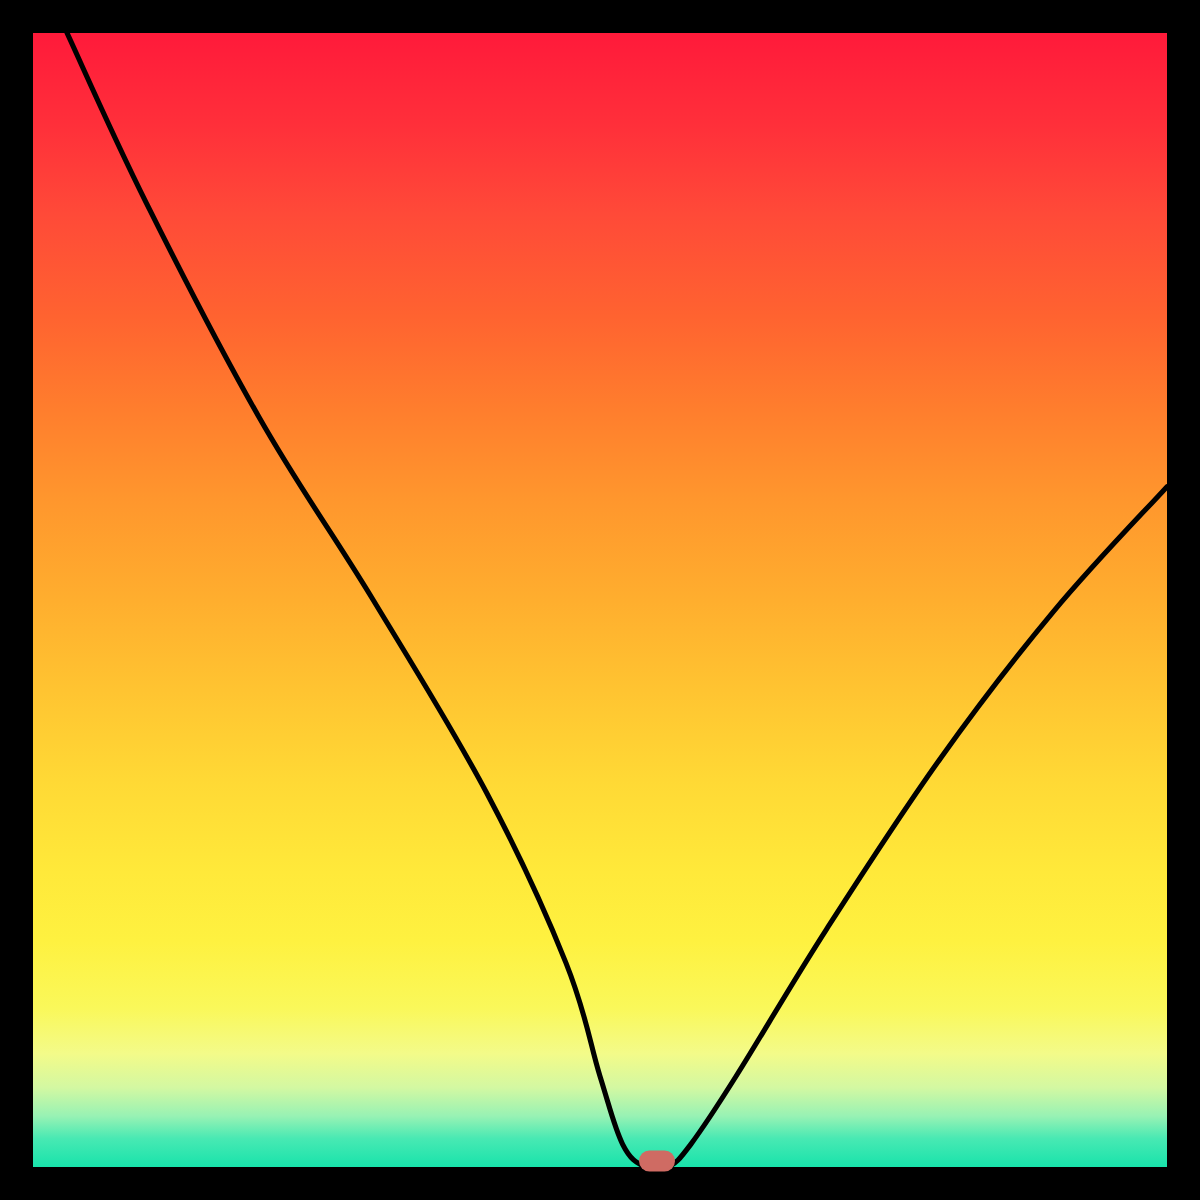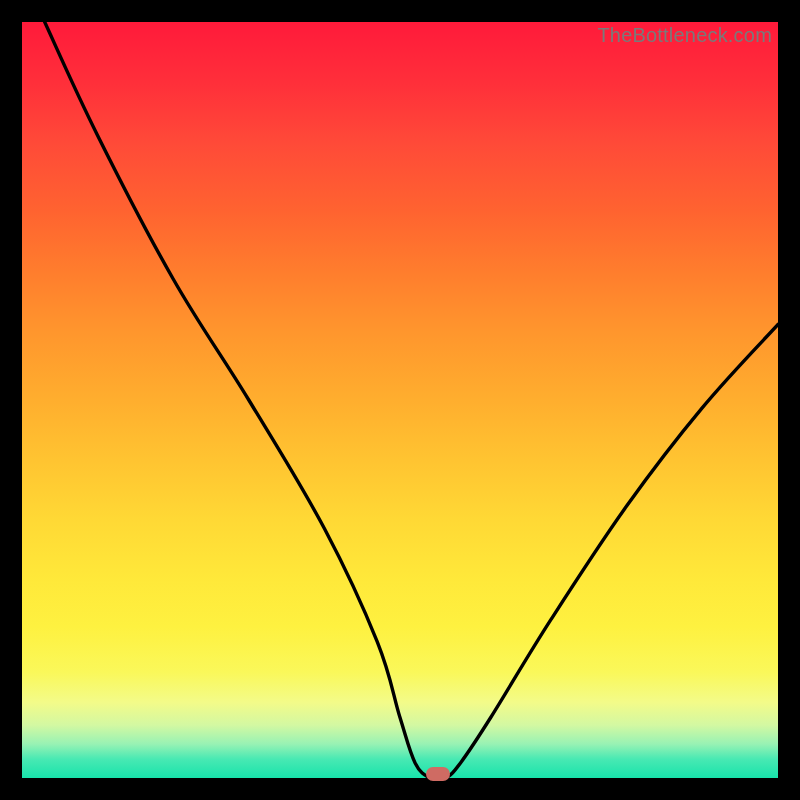--- a/index.html
+++ b/index.html
@@ -73,21 +73,20 @@
     transform: translate(-50%, -50%);
     background: #cf6b63;
     border-radius: 8px;
   }
 </style>
 </head>
 <body>
 
 <div class="frame">
   <div class="plot-area">
-    <div class="watermark">TheBottleneck.com</div>
 
     <svg class="curve-svg" viewBox="0 0 756 756" preserveAspectRatio="none">
       <path id="curve-path" class="curve-path" d="M 22.7 0.0 C 32.2 20.4, 52.5 67.1, 75.6 113.4 C 98.7 159.7, 124.0 209.4, 151.2 257.0 C 178.4 304.7, 199.6 333.1, 226.8 378.0 C 254.0 422.9, 279.3 463.0, 302.4 506.5 C 325.5 550.1, 341.7 585.9, 355.3 619.9 C 368.9 653.9, 371.2 673.7, 378.0 695.5 C 384.8 717.3, 387.7 730.0, 393.1 740.9 C 398.6 751.8, 402.8 753.3, 408.2 756.0 C 413.7 758.7, 417.9 758.7, 423.4 756.0 C 428.8 753.3, 430.3 751.8, 438.5 740.9 C 446.6 730.0, 452.4 721.4, 468.7 695.5 C 485.0 669.7, 504.7 635.3, 529.2 597.2 C 553.7 559.1, 577.6 521.9, 604.8 483.8 C 632.0 445.7, 653.2 418.2, 680.4 385.6 C 707.6 352.9, 742.4 317.4, 756.0 302.4"></path>
     </svg>
 
     <div id="marker" class="marker" style="left: 415.8px; top: 752.22px; width: 24px; height: 14px;"></div>
   </div>
 </div>
 
 </body></html>

